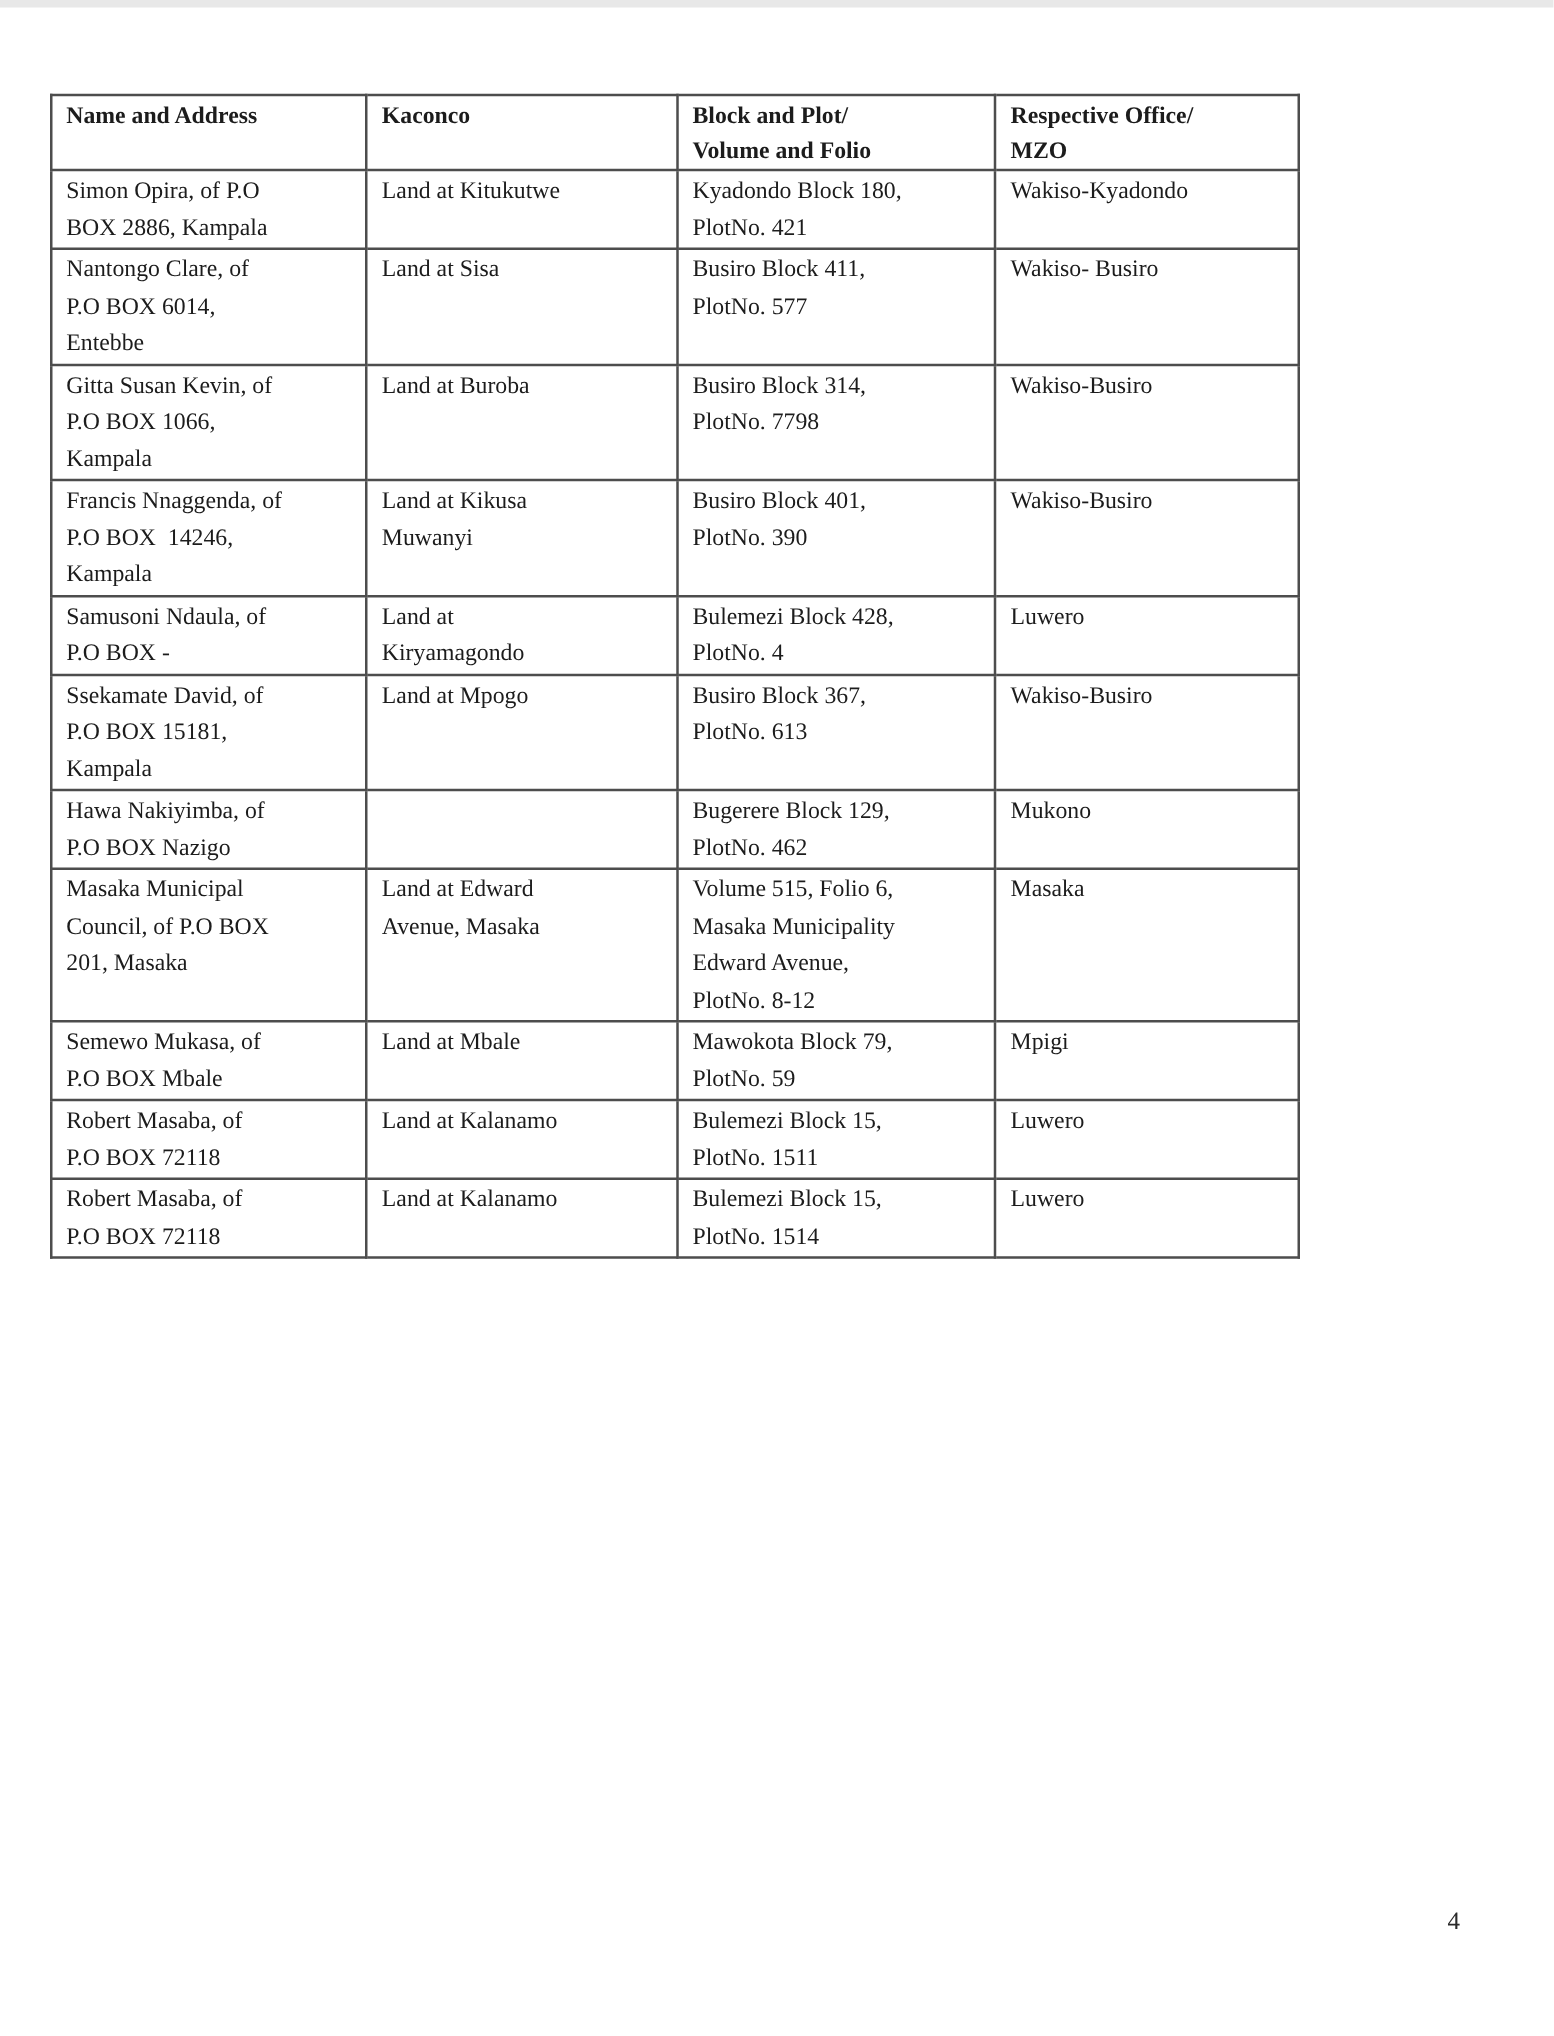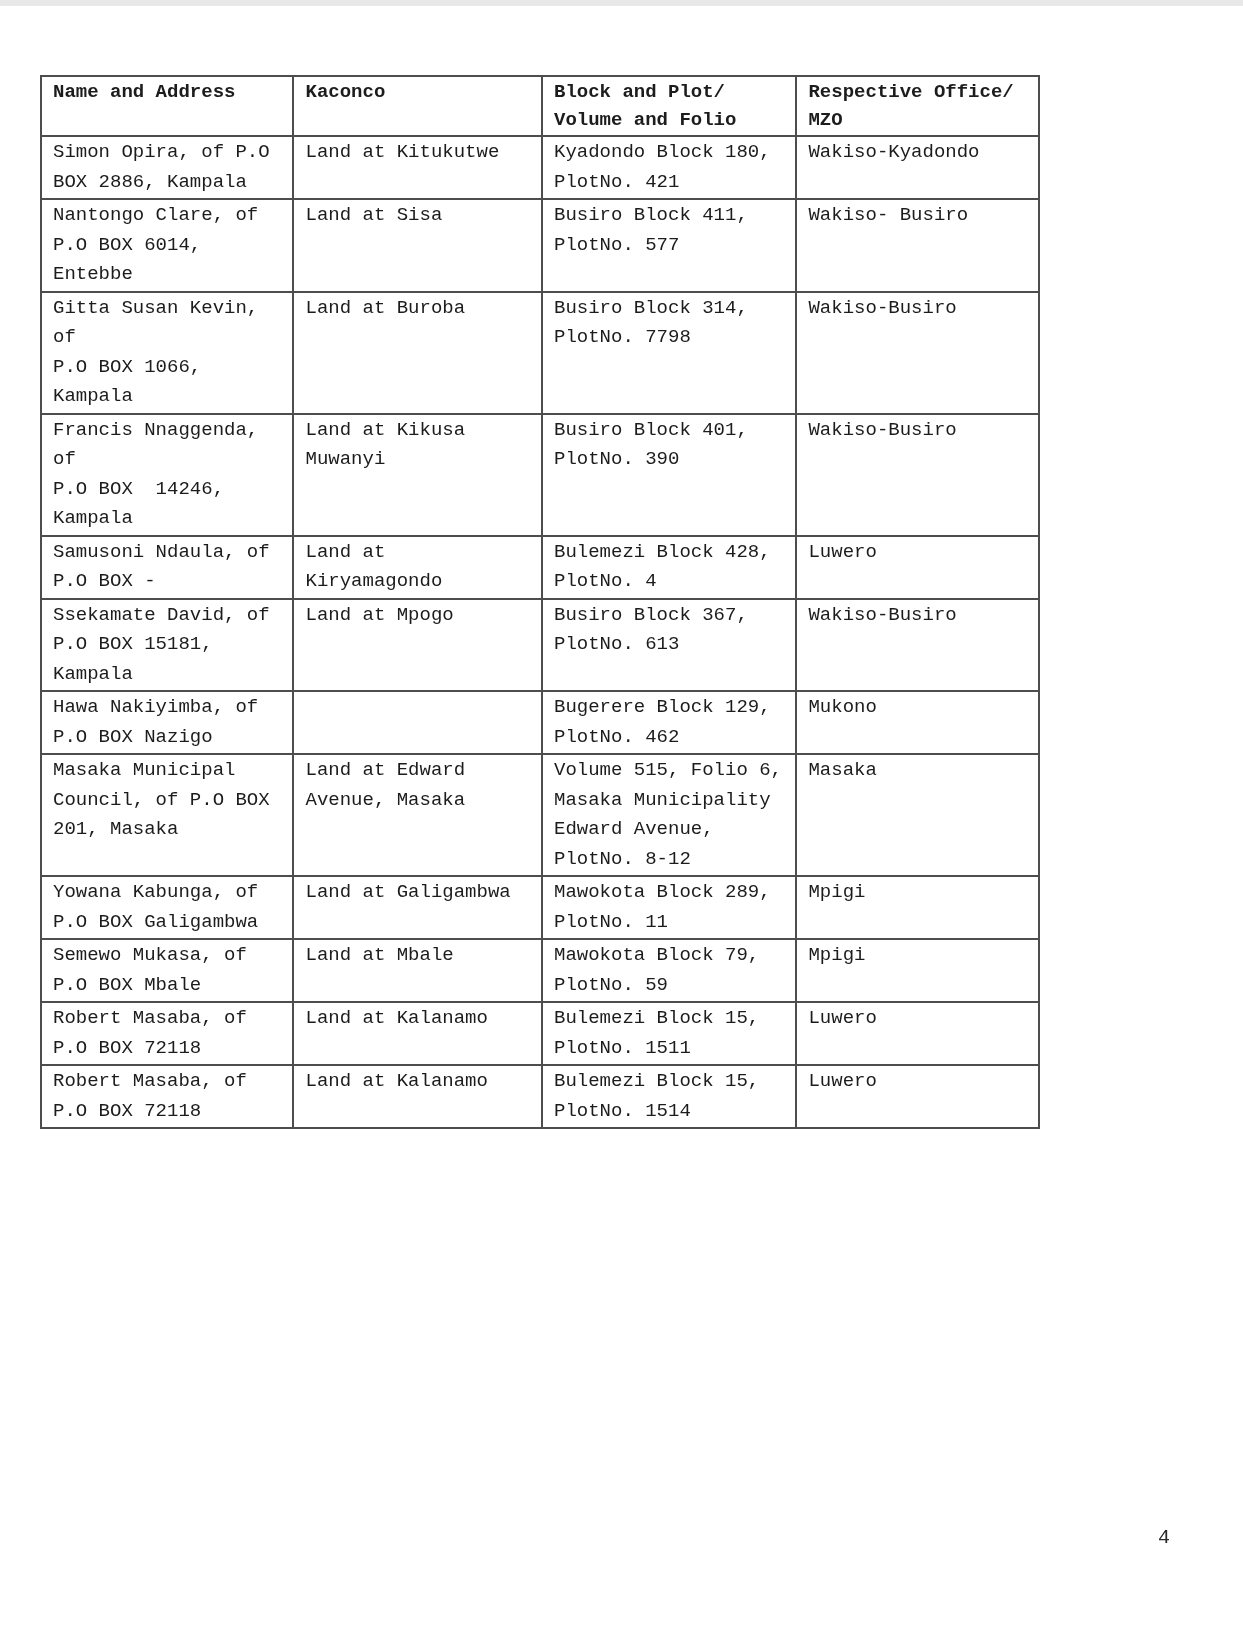--- a/index.html
+++ b/index.html
@@ -5,21 +5,21 @@
   html, body {
     margin: 0;
     padding: 0;
     background: #ffffff;
   }
   .page {
     position: relative;
     width: 1243px;
     height: 1629px;
     background: #ffffff;
-    font-family: Liberation Mono, monospace;
+    font-family: Liberation Serif, serif;
     color: #1c1c1c;
     overflow: hidden;
   }
   .top-strip {
     position: absolute;
     top: 0;
     left: 0;
     width: 100%;
     height: 6px;
     background: #e8e8e8;
@@ -152,28 +152,20 @@
 201, Masaka</td>
     <td>Land at Edward
 Avenue, Masaka</td>
     <td>Volume 515, Folio 6,
 Masaka Municipality
 Edward Avenue,
 PlotNo. 8-12</td>
     <td>Masaka</td>
   </tr>
           <tr>
-    <td>Yowana Kabunga, of
-P.O BOX Galigambwa</td>
-    <td>Land at Galigambwa</td>
-    <td>Mawokota Block 289,
-PlotNo. 11</td>
-    <td>Mpigi</td>
-  </tr>
-          <tr>
     <td>Semewo Mukasa, of
 P.O BOX Mbale</td>
     <td>Land at Mbale</td>
     <td>Mawokota Block 79,
 PlotNo. 59</td>
     <td>Mpigi</td>
   </tr>
           <tr>
     <td>Robert Masaba, of
 P.O BOX 72118</td>

